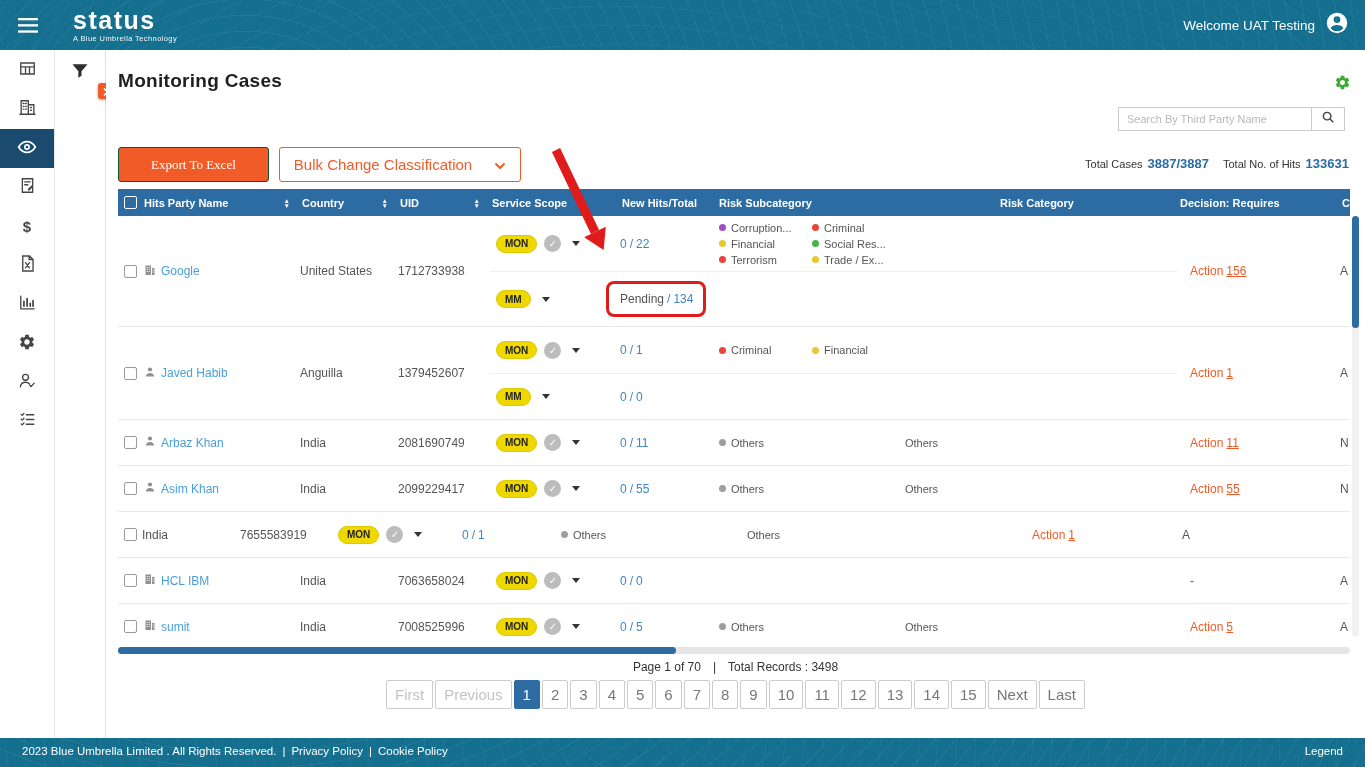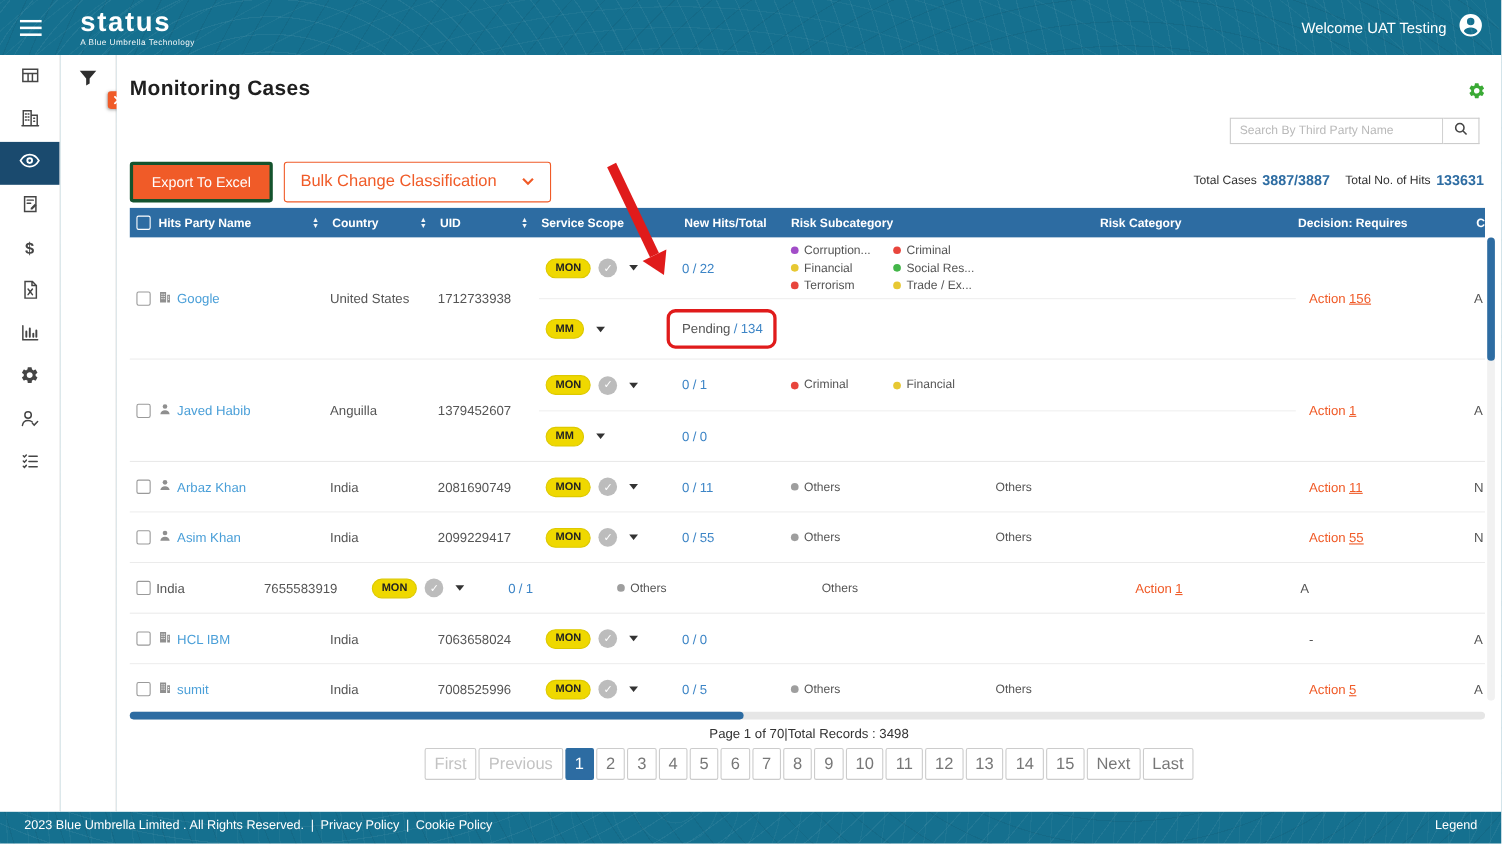--- a/index.html
+++ b/index.html
@@ -30,21 +30,21 @@
   .expand-badge { position:absolute; right:-9px; top:33px; width:16px; height:16px; background:#f05b28; border-radius:3px; display:flex; align-items:center; justify-content:center; box-shadow:0 1px 3px rgba(0,0,0,.35); cursor:pointer; }
   
   .main { position:absolute; left:106px; top:50px; right:0; bottom:29px; background:#fff; overflow:hidden; }
   .page-title { position:absolute; left:12px; top:20px; font-size:19px; font-weight:bold; color:#1f1f1f; letter-spacing:.3px; }
   .settings-gear { position:absolute; right:14px; top:24px; color:#3aaa35; cursor:pointer; }
   .search-wrap { position:absolute; right:20px; top:57px; display:flex; }
   .search-input { width:194px; height:24px; border:1px solid #ccc; font-size:11px; padding:0 8px; color:#444; font-family:"Liberation Sans",sans-serif; outline:none; }
   .search-input::placeholder { color:#b9b9b9; }
   .search-btn { width:33px; height:24px; border:1px solid #ccc; border-left:none; background:#fff; display:flex; align-items:center; justify-content:center; cursor:pointer; }
   .actions { position:absolute; left:12px; top:97px; display:flex; gap:10px; }
-  .btn-export { background:#f05b28; color:#fff; font-size:13px; padding:8px 17px; border:3px solid #14532d; border-radius:3px; cursor:pointer; font-family:Liberation Sans, sans-serif; }
+  .btn-export { background:#f05b28; color:#fff; font-size:13px; padding:8px 32px; border:1px solid #14532d; border-radius:3px; cursor:pointer; font-family:Liberation Serif, serif; }
   .btn-bulk { background:#fff; color:#f05b28; font-size:15px; padding:8px 14px; border:1px solid #f05b28; border-radius:3px; cursor:pointer; display:flex; align-items:flex-start; gap:22px; font-family:"Liberation Sans",sans-serif; }
   .totals { position:absolute; right:16px; top:106px; font-size:11px; color:#333; display:flex; align-items:center; gap:5px; }
   .tot-val { color:#2d6ca2; font-weight:bold; font-size:13px; }
   .tot-gap { width:4px; }
   
   .tablewrap { position:absolute; left:12px; top:139px; width:1232px; }
   .w-check{width:24px;flex:none;display:flex;align-items:center;justify-content:center;}
   .w-name{width:158px;flex:none;}
   .w-country{width:98px;flex:none;}
   .w-uid{width:92px;flex:none;}
@@ -87,21 +87,21 @@
   .dlink { cursor:pointer; }
   .dlink.link { color:#f05b28; }
   .dlink.plain { color:#555; }
   .dlink u { margin-left:3px; }
   
   .hscroll { position:absolute; left:12px; top:597px; width:1232px; height:7px; background:#e6e6e6; border-radius:4px; cursor:pointer; }
   .hthumb { width:558px; height:7px; background:#2d6ca2; border-radius:4px; }
   .vscroll { position:absolute; right:6px; top:166px; width:7px; height:421px; background:#f1f1f1; border-radius:4px; cursor:pointer; }
   .vthumb { width:7px; height:112px; background:#2d6ca2; border-radius:4px; }
   
-  .pinfo { position:absolute; top:610px; width:100%; display:flex; justify-content:center; gap:0; font-size:12px; color:#333; }
+  .pinfo { position:absolute; top:610px; width:100%; display:flex; justify-content:center; gap:12px; font-size:12px; color:#333; }
   .pager { position:absolute; top:630px; width:100%; display:flex; justify-content:center; gap:2px; }
   .pbtn { min-width:25px; padding:5px 8px; border:1px solid #ccc; background:#fff; font-size:15px; color:#777; text-align:center; border-radius:2px; cursor:pointer; }
   .pbtn.disabled { color:#c3c3c3; }
   .pbtn.active { background:#2d6ca2; color:#fff; border-color:#2d6ca2; }
   
   .annot-arrow { position:absolute; left:540px; top:142px; z-index:6; pointer-events:none; }
   
   .footer { position:absolute; left:0; bottom:0; width:100%; height:29px; display:flex; align-items:center; justify-content:space-between; color:#fff; font-size:11.5px; padding:0 22px 4px 22px; }
   .flinks { display:flex; gap:6px; align-items:center; }
   .flink { cursor:pointer; }

